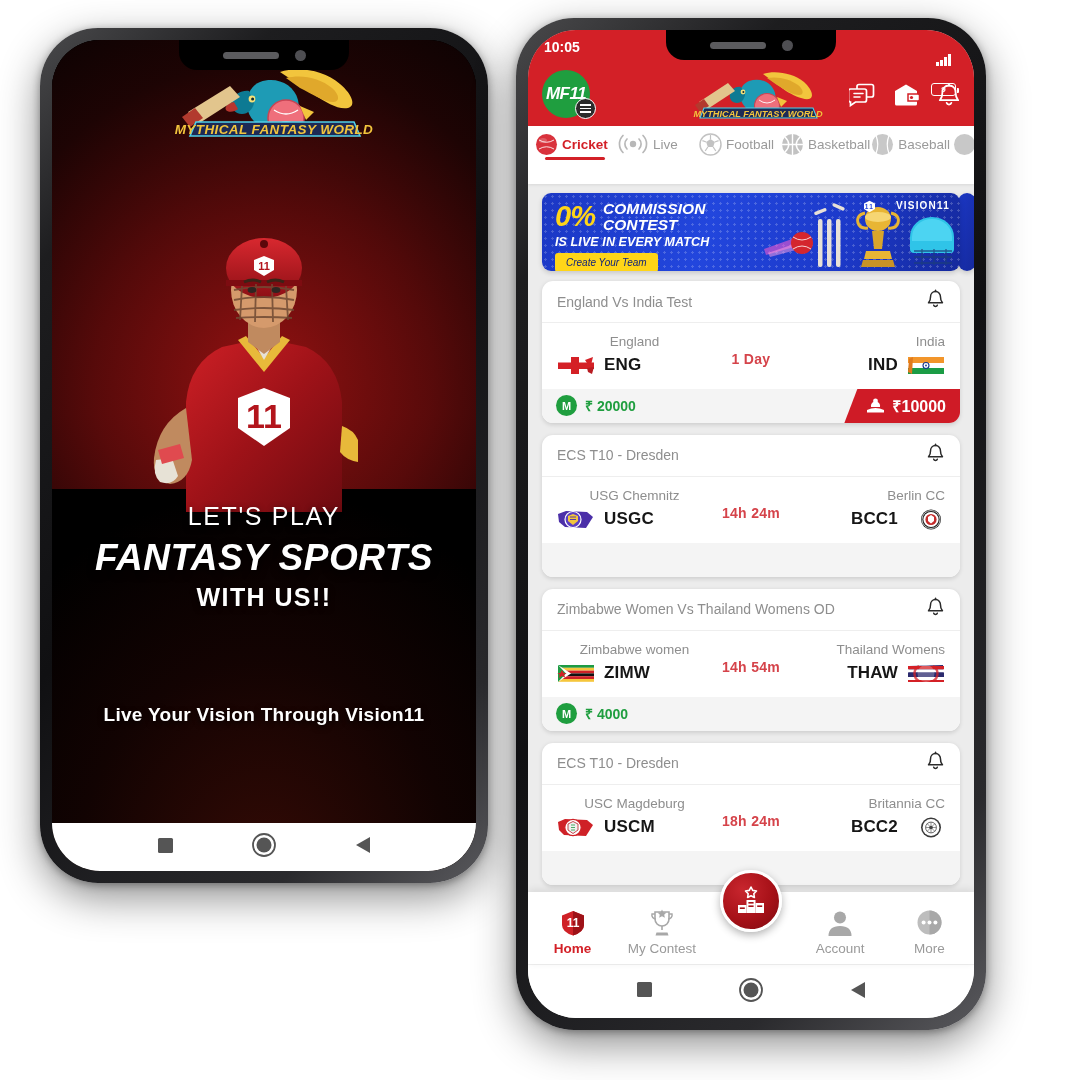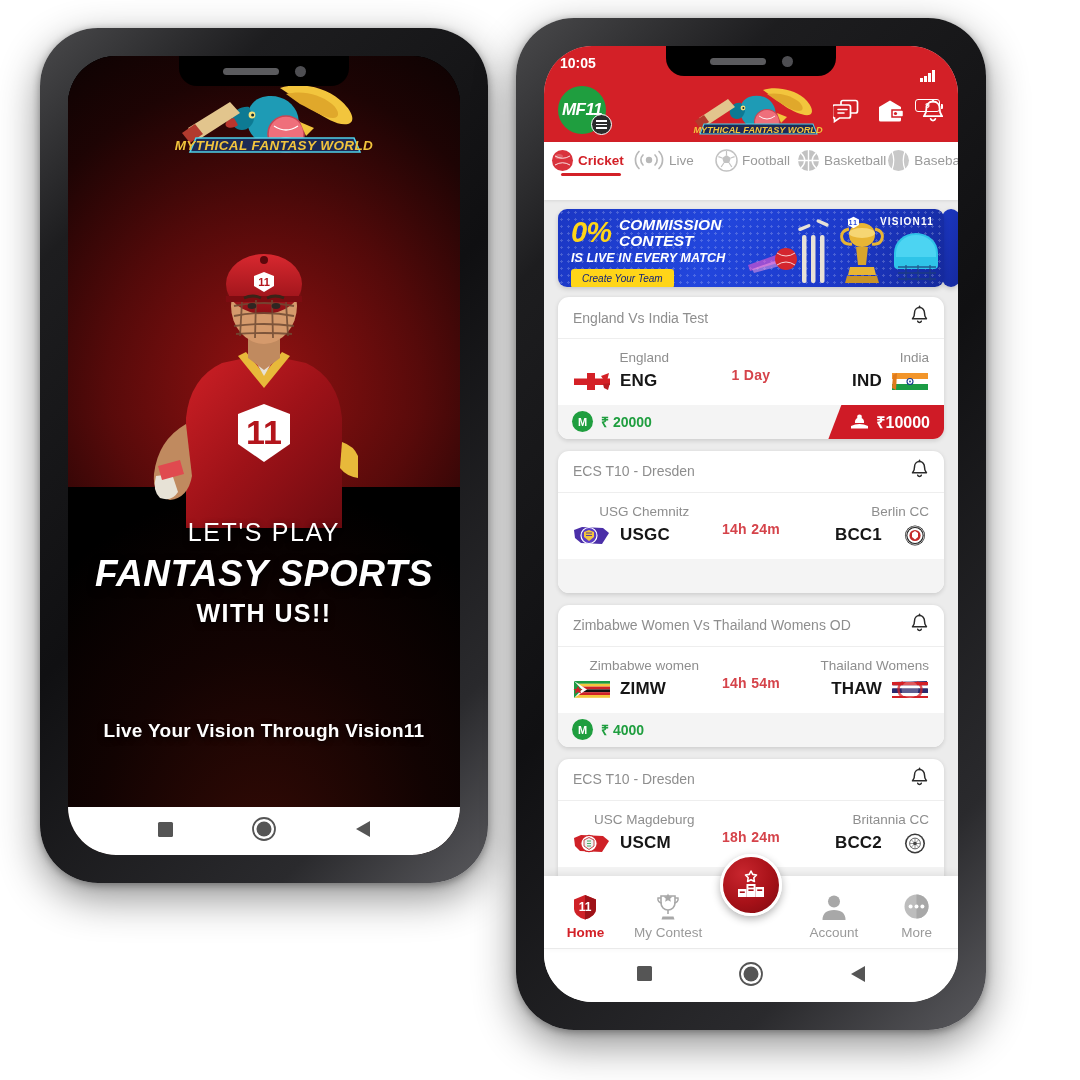--- a/index.html
+++ b/index.html
@@ -11,21 +11,21 @@
     position:relative;
   }
   .stage { position:absolute; inset:0; }
 
   
   .phone {
     position:absolute;
     background:linear-gradient(135deg,#4a4a4c 0%, #1d1d1f 18%, #101012 50%, #2a2a2d 84%, #5a5a5e 100%);
     border-radius:58px;
     box-shadow:0 14px 42px rgba(0,0,0,.45), 0 2px 8px rgba(0,0,0,.35);
-    padding:28px;
+    padding:12px;
   }
   .phone-inner {
     position:relative;
     width:100%; height:100%;
     background:#000;
     border-radius:48px;
     overflow:hidden;
   }
   .screen { position:absolute; inset:0; overflow:hidden; background:#000; }
 

